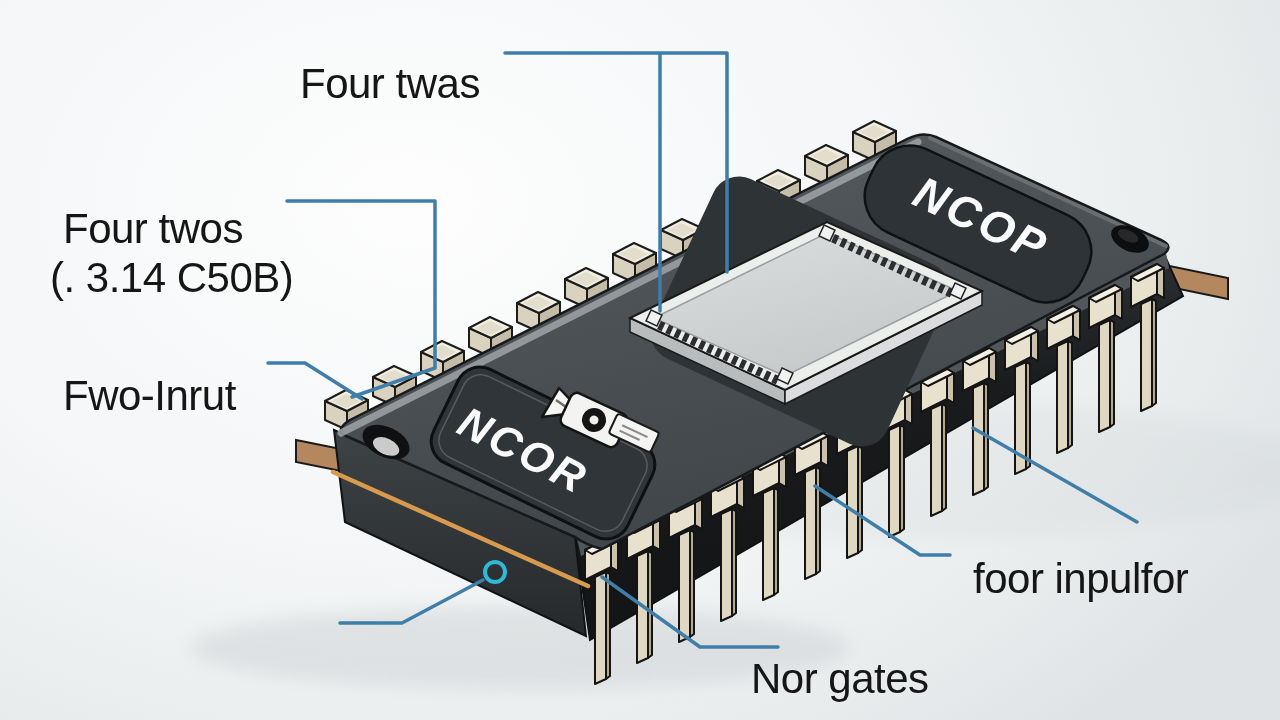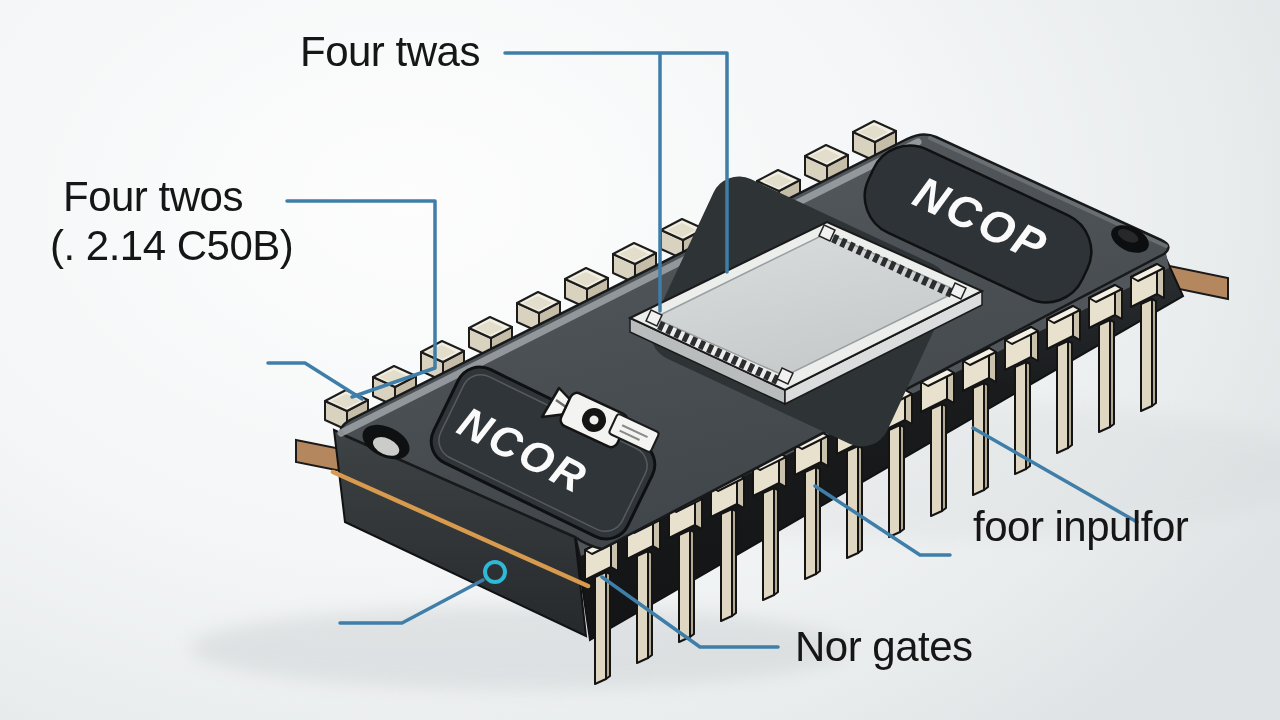--- a/index.html
+++ b/index.html
@@ -15,20 +15,21 @@
     background:
       radial-gradient(ellipse 1000px 700px at 32% 28%, #fdfdfd 0%, #f4f6f7 50%, #e9eced 82%, #dfe3e5 100%);
     font-family:"Liberation Sans","DejaVu Sans",sans-serif;
     color:var(--label-text);
   }
   .callout{
     position:absolute;
     font-size:42px;line-height:49px;letter-spacing:-0.5px;
     color:var(--label-text);
     white-space:nowrap;
+    margin-top:32px;
   }
   .callout .l2{display:block;}
   .marking{
     position:absolute;
     font-style:italic;font-weight:800;color:#fafafa;
     text-align:center;letter-spacing:3px;
   }
   svg{position:absolute;left:0;top:0;}
   .leader{stroke:var(--leader-blue);stroke-width:3.5;fill:none;stroke-linecap:round;stroke-linejoin:round;}
   .marker{stroke:var(--marker-cyan);stroke-width:4;fill:none;}
@@ -188,28 +189,29 @@
       <path class="leader" d="M973,428 L1137,522"></path>
     </g>
   </svg>
 
   <div class="callout" style="left:300px;top:27px;">
     <span class="l1">Four twas</span>
   </div>
 
   <div class="callout" style="left:50px;top:172px;">
     <span class="l1" style="padding-left:13px;text-align:right;">Four twos</span>
-    <span class="l2">(. 2.14 C50B)</span>
+    <span class="l2">(. 3.14 C50B)</span>
   </div>
 
   <div class="callout" style="left:63px;top:339px;">
+    <span class="l1">Fwo-Inrut</span>
   </div>
 
 
-  <div class="callout" style="left:973px;top:502px;text-align:center;">foor inpulfor</div>
-
-  <div class="callout" style="left:795px;top:622px;">Nor gates</div>
+  <div class="callout" style="left:973px;top:522px;text-align:center;">foor inpulfor</div>
+
+  <div class="callout" style="left:751px;top:622px;">Nor gates</div>
 
   <div class="marking" style="left:886px;top:194px;width:190px;font-size:45px;transform:rotate(25deg);">NCOP</div>
 
   <div class="marking" style="left:438px;top:426px;width:170px;font-size:43px;transform:rotate(27deg);">NCOR</div>
 
 </div>
 
 </body></html>

